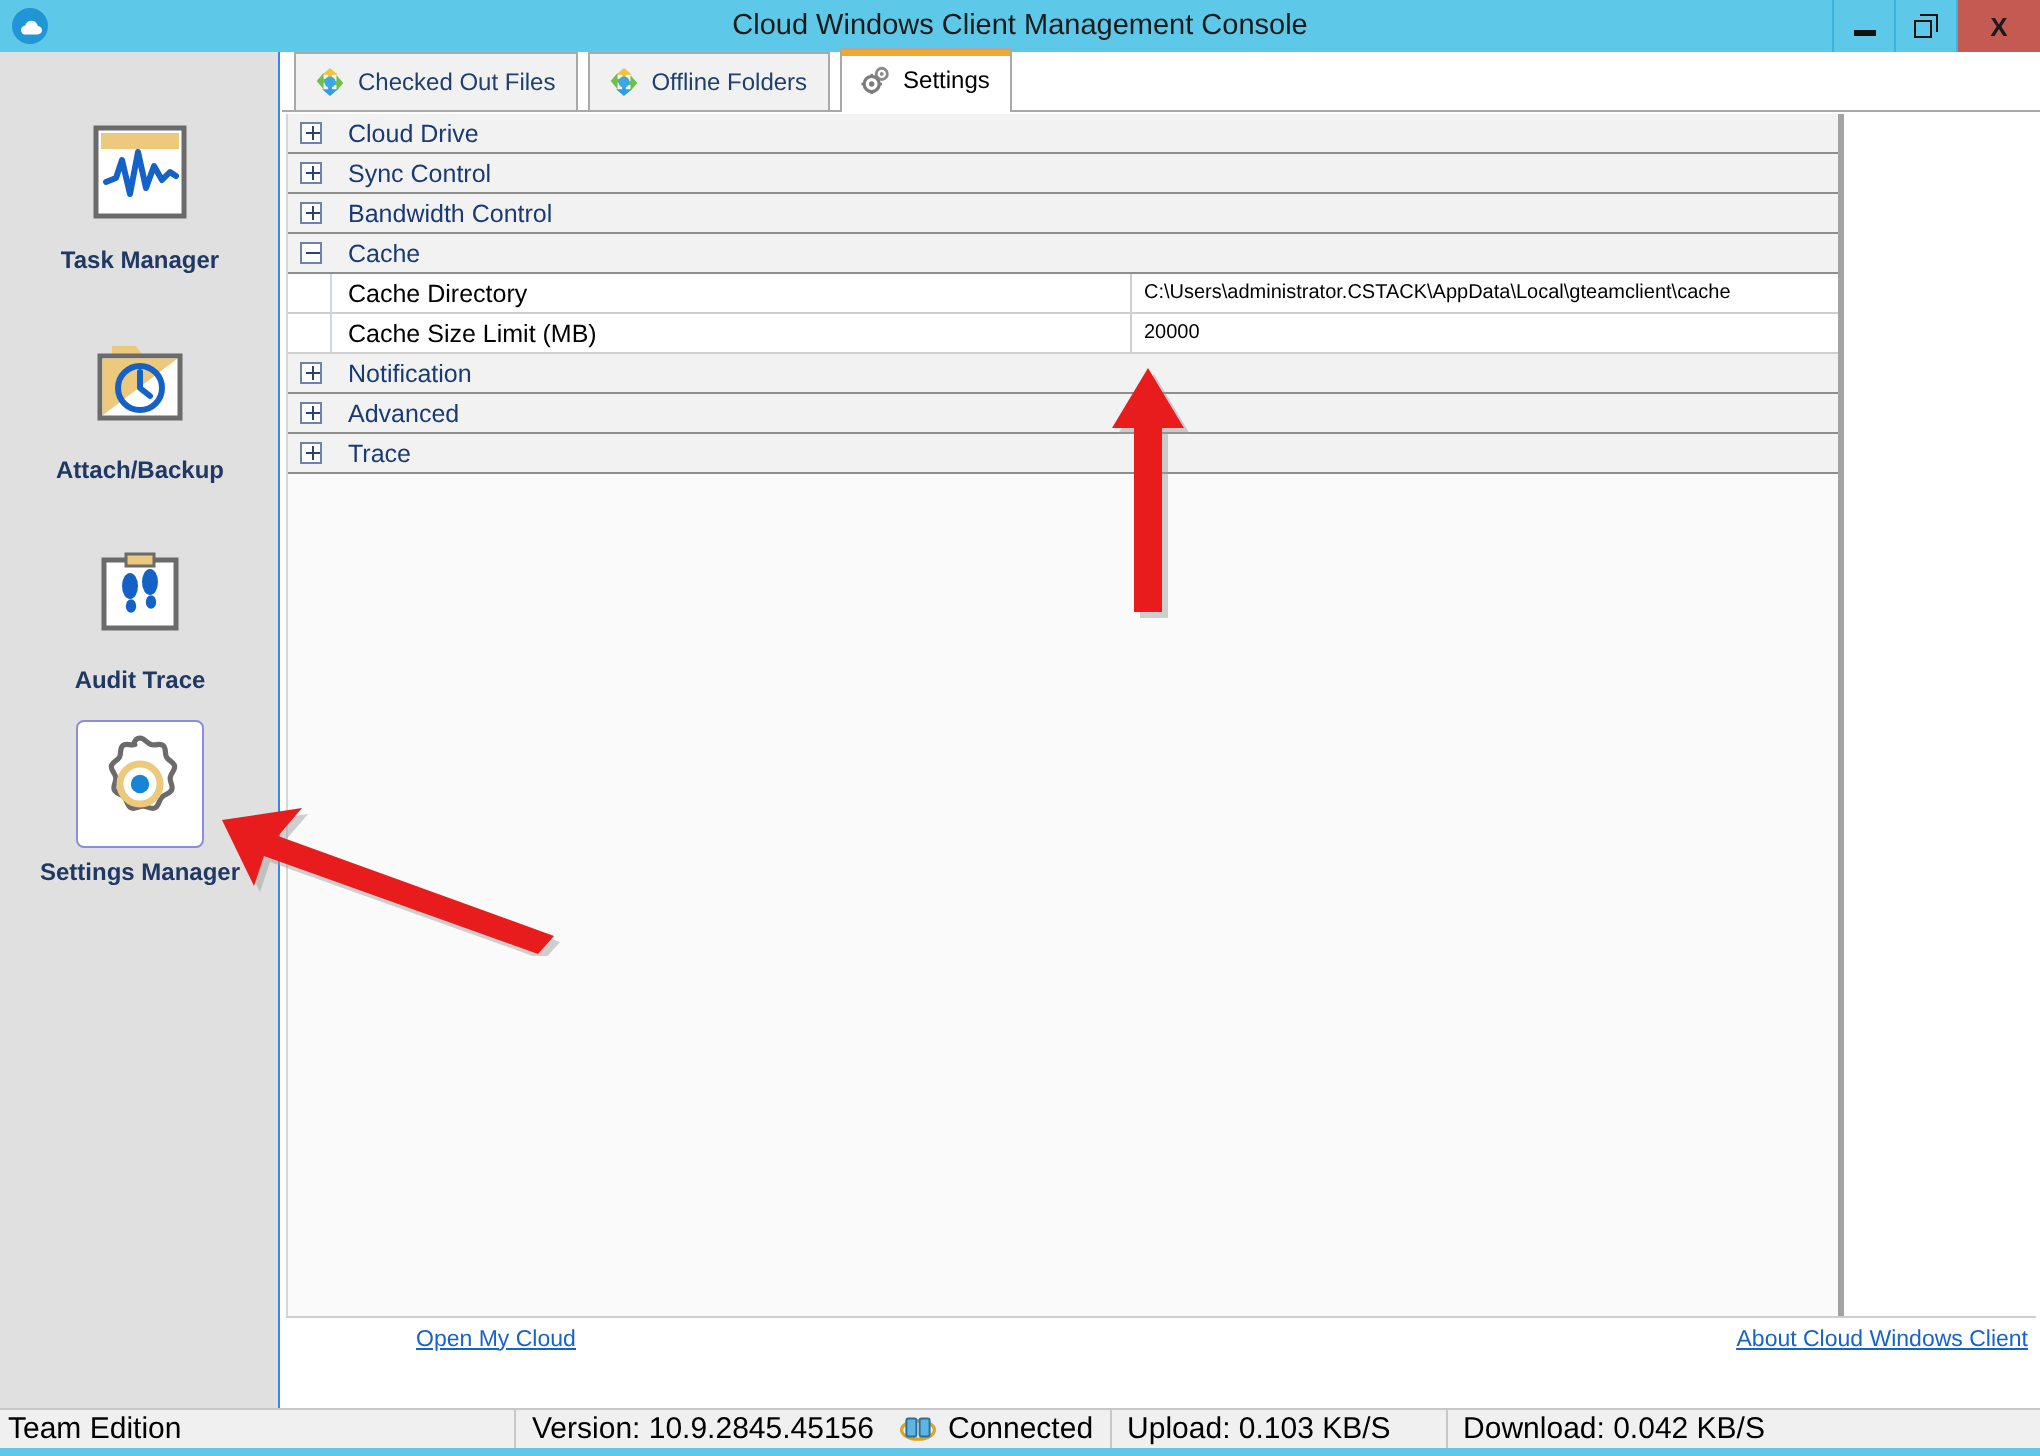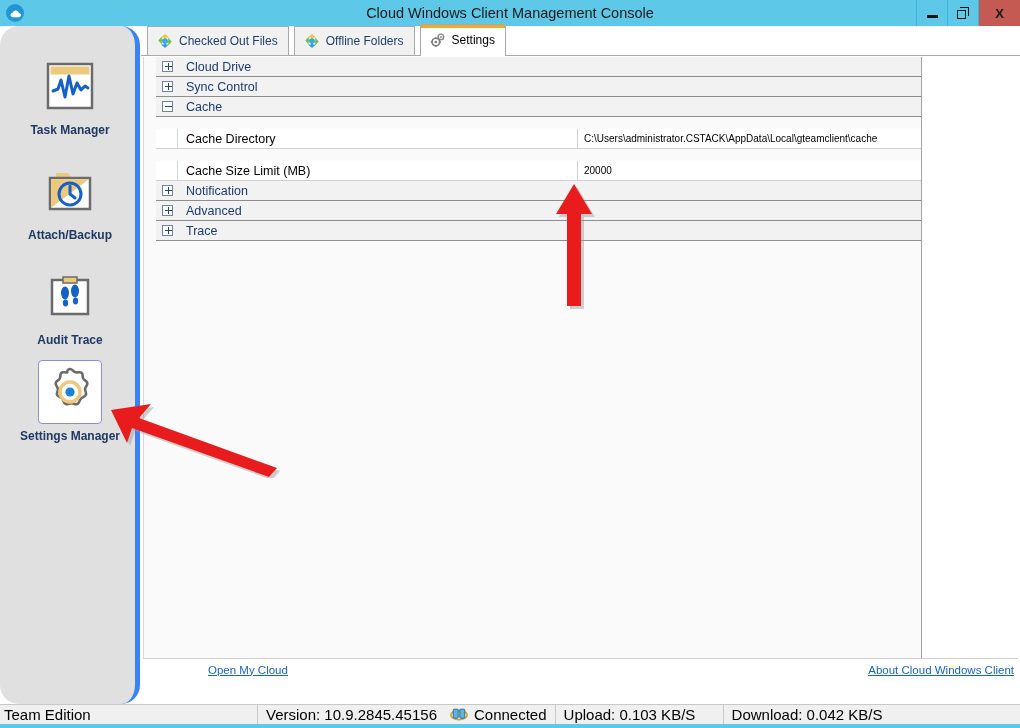--- a/index.html
+++ b/index.html
@@ -55,22 +55,21 @@
     position: absolute; border: 1.6px solid #111; display: block;
   }
   .max-glyph i.b { left: 0; top: 3px; width: 9px; height: 9px; }
   .max-glyph i.a { left: 3px; top: 0; width: 9px; height: 9px; border-bottom: none; border-left: none; }
 
   
   .sidebar {
     position: absolute; left: 0; top: 26px;
     width: 140px; height: 678px;
     background: #e0e0e0;
-    border-right: 5px solid #3b82f6;
-    border-radius: 19px;
+    border-right: 1px solid #3b82f6;
   }
   .side-item {
     position: absolute; left: 0; width: 140px;
     display: flex; flex-direction: column; align-items: center;
   }
   .side-icon-wrap {
     width: 64px; height: 64px;
     display: flex; align-items: center; justify-content: center;
     border-radius: 4px;
   }
@@ -128,32 +127,31 @@
   }
   .tab-icon { width: 18px; height: 18px; display: block; flex: 0 0 auto; }
   .tab-label { white-space: nowrap; }
 
   
   .grid {
     position: absolute; left: 2px; top: 31px;
     width: 779px; height: 617px;
     background: #fafafa;
     border-left: 1px solid #d6d6d6;
-    border-right: 1px solid #a3a3a3;
+    border-right: 3px solid #a3a3a3;
     overflow: hidden;
-    padding-left: 12px;
   }
   .row {
     position: relative;
     height: 20px;
     display: flex; align-items: stretch;
     border-bottom: 1px solid #8e8e8e;
   }
   .row.category { background: #f2f2f2; }
-  .row.child { background: #ffffff; border-bottom: 1px solid #cfcfcf; margin-top: 12px; }
+  .row.child { background: #ffffff; border-bottom: 1px solid #cfcfcf; }
   .exp-cell {
     width: 22px; flex: 0 0 22px;
     display: flex; align-items: center; justify-content: center;
     border-right: 1px solid #cfd7e6;
   }
   .row.category .exp-cell { border-right: none; }
   .expander {
     width: 11px; height: 11px;
     border: 1px solid #6b84a8;
     background: #fdfdfd;
@@ -364,20 +362,26 @@
         <div class="name-cell">Cloud Drive</div>
       </div>
 
       <div class="row category">
         <div class="exp-cell">
           <div class="expander plus"></div>
         </div>
         <div class="name-cell">Sync Control</div>
       </div>
 
+      <div class="row category">
+        <div class="exp-cell">
+          <div class="expander plus"></div>
+        </div>
+        <div class="name-cell">Bandwidth Control</div>
+      </div>
 
       <div class="row category">
         <div class="exp-cell">
           <div class="expander"></div>
         </div>
         <div class="name-cell">Cache</div>
       </div>
 
       <div class="row child">
         <div class="exp-cell"></div>

